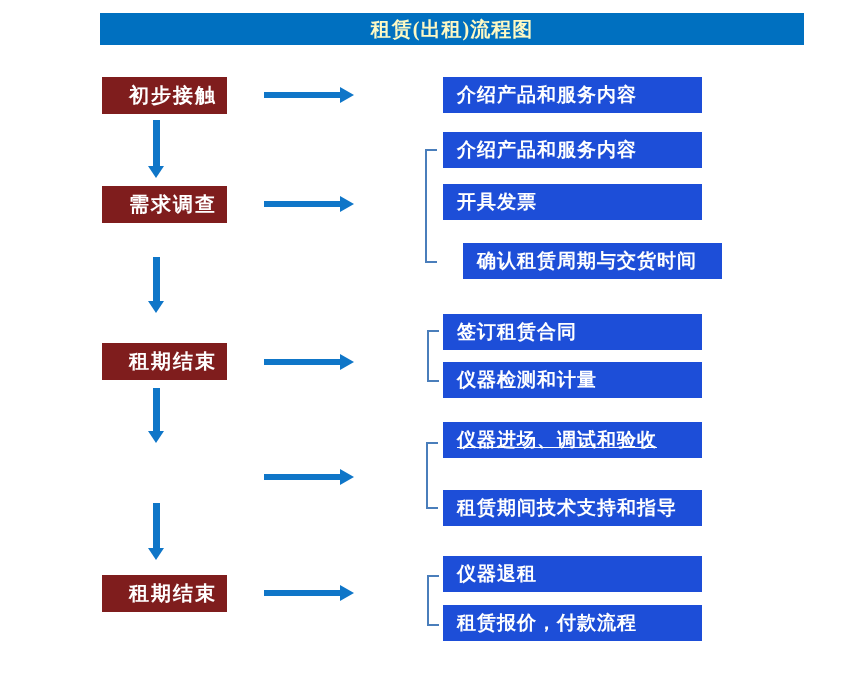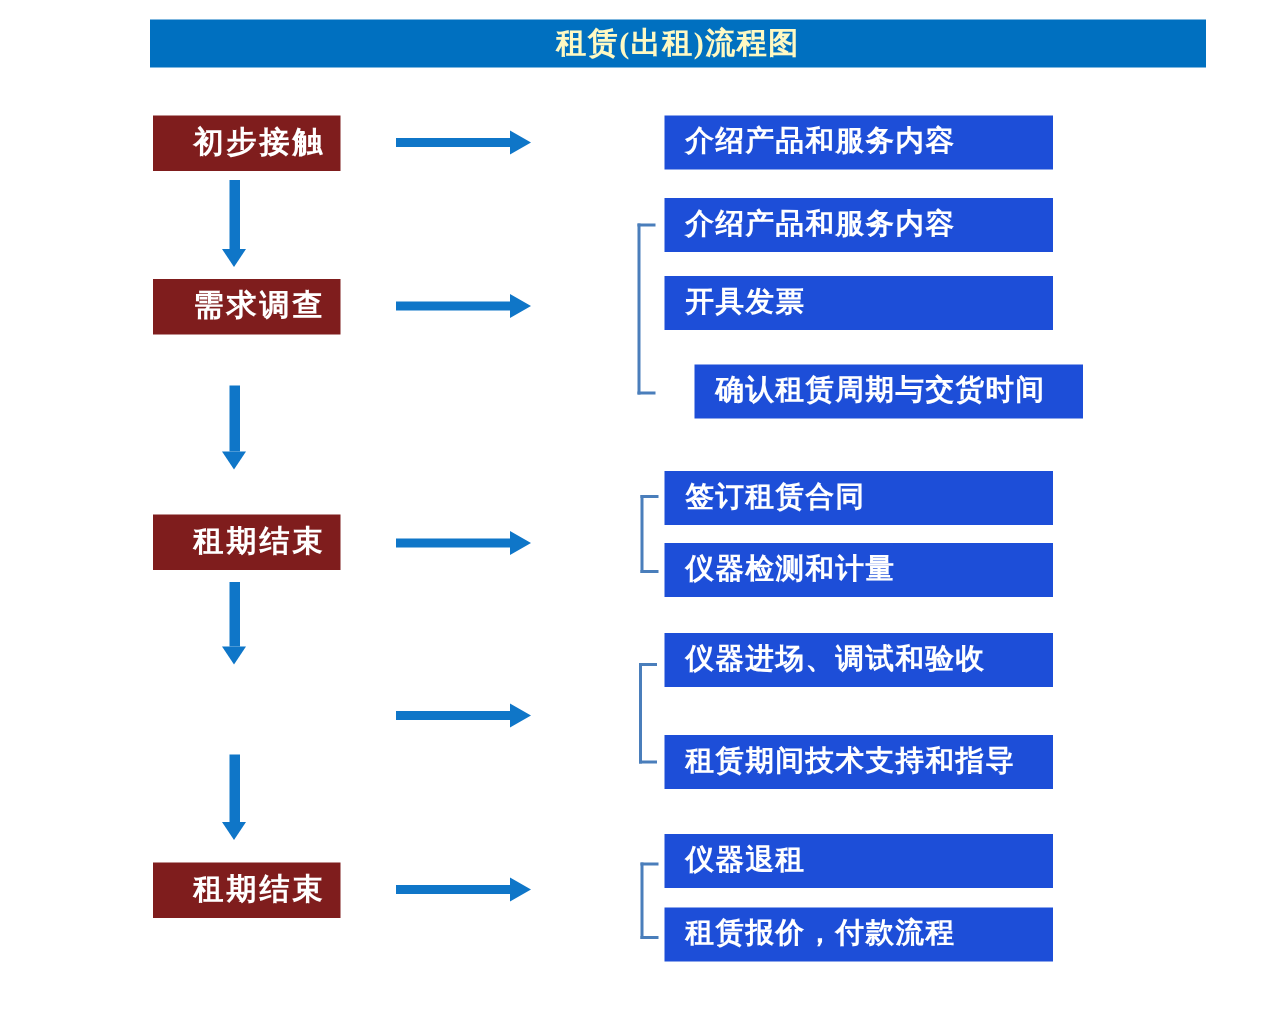--- a/index.html
+++ b/index.html
@@ -93,18 +93,18 @@
   <div class="bracket" style="left:427px; top:330px; height:52px;"></div>
   <div class="bracket" style="left:426px; top:442px; height:67px;"></div>
   <div class="bracket" style="left:427px; top:575px; height:51px;"></div>
 
   <div class="detail" style="top:77px;">介绍产品和服务内容</div>
   <div class="detail" style="top:132px;">介绍产品和服务内容</div>
   <div class="detail" style="top:184px;">开具发票</div>
   <div class="detail" style="top:243px;margin-left:20px;">确认租赁周期与交货时间</div>
   <div class="detail" style="top:314px;">签订租赁合同</div>
   <div class="detail" style="top:362px;">仪器检测和计量</div>
-  <div class="detail" style="top:422px;">仪器进场、调试和验收</div>
+  <div class="detail" style="top:422px;text-decoration:underline;">仪器进场、调试和验收</div>
   <div class="detail" style="top:556px;">仪器退租</div>
   <div class="detail" style="top:490px;">租赁期间技术支持和指导</div>
   <div class="detail" style="top:605px;">租赁报价，付款流程</div>
 
 </div>
 
 </body></html>

